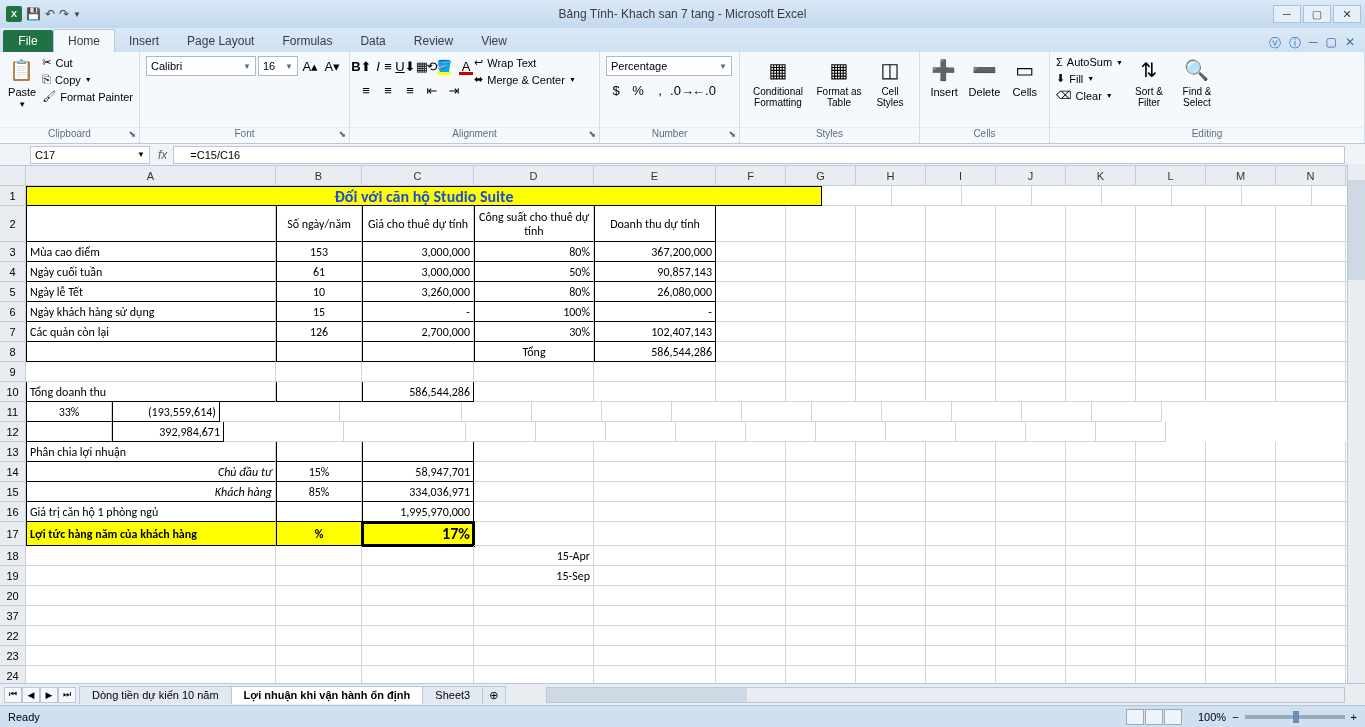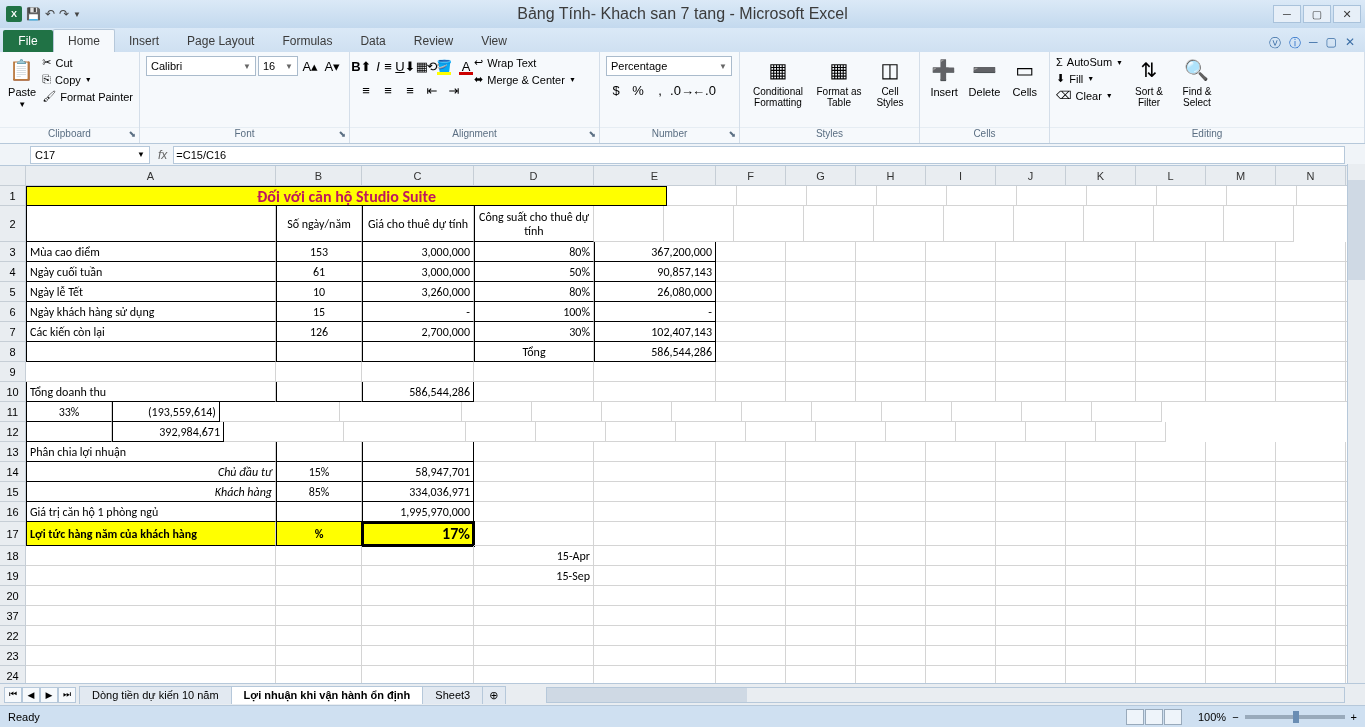--- a/index.html
+++ b/index.html
@@ -3,21 +3,21 @@
 <meta charset="utf-8">
 <style>
 * { box-sizing: border-box; margin: 0; padding: 0; font-family: "Segoe UI", Tahoma, sans-serif; }
 body { background: #fff; overflow: hidden; width: 1365px; height: 727px; position: relative; }
 
 
 .titlebar { height: 28px; background: linear-gradient(#dbe9f7,#c3d9ee); display: flex; align-items: center; font-size: 12px; color: #3b3b3b; position: relative; }
 .titlebar .qat { display: flex; align-items: center; gap: 4px; padding: 0 6px; }
 .titlebar .qat .xl-icon { width:16px; height:16px; background:#207245; color:#fff; font-size:9px; font-weight:bold; display:flex; align-items:center; justify-content:center; border-radius:2px; }
 .titlebar .qat span { font-size:12px; color:#444; cursor:default; }
-.titlebar .title { position:absolute; left:50%; transform:translateX(-50%); font-size:16px; }
+.titlebar .title { position:absolute; left:50%; transform:translateX(-50%); font-size:12px; }
 .titlebar .winbtns { margin-left:auto; display:flex; gap:2px; padding-right:4px; }
 .titlebar .winbtns div { width:28px; height:18px; background:#e7eff8; border:1px solid #a9c2db; display:flex; align-items:center; justify-content:center; font-size:11px; cursor:default; }
 
 
 .ribbon-tabs { height:24px; background:linear-gradient(#dbe9f7,#cfe0f1); display:flex; align-items:flex-end; font-size:12px; }
 .ribbon-tabs .file { background:#207245; color:#fff; width:50px; height:22px; display:flex; align-items:center; justify-content:center; margin-left:3px; border-radius:2px 2px 0 0; font-size:12px; }
 .ribbon-tabs .tab { padding:4px 14px; cursor:default; color:#3b3b3b; }
 .ribbon-tabs .tab.active { background:#f6f9fc; border:1px solid #b6c8da; border-bottom:none; border-radius:2px 2px 0 0; }
 .ribbon-tabs .right-icons { margin-left:auto; display:flex; gap:8px; padding-right:10px; font-size:12px; color:#3b6ea5; }
 
@@ -33,21 +33,21 @@
 .small-row div { display:flex; align-items:center; gap:4px; cursor:default; white-space:nowrap; }
 .combo { border:1px solid #abc; background:#fff; height:20px; display:flex; align-items:center; padding:0 4px; font-size:11px; justify-content:space-between; }
 .combo .dd { font-size:8px; color:#666; }
 .btn-row { display:flex; gap:2px; }
 .sq { width:20px; height:20px; border:1px solid transparent; display:flex; align-items:center; justify-content:center; font-size:13px; cursor:default; }
 
 
 .formula-bar { height:22px; border-bottom:1px solid #b6c8da; display:flex; align-items:center; background:#f0f4f8; }
 .name-box { width:120px; border:1px solid #b6c8da; margin:2px 2px 2px 30px; height:18px; background:#fff; display:flex; align-items:center; padding:0 4px; font-size:11px; justify-content:space-between; }
 .fx { margin:0 6px; font-style:italic; font-size:12px; color:#666; }
-.formula-input { flex:1; border:1px solid #b6c8da; height:18px; margin:2px 20px 2px 0; background:#fff; font-size:11px; padding:0 2px; display:flex; align-items:center; }
+.formula-input { flex:1; border:1px solid #b6c8da; height:18px; margin:2px 20px 2px 0; background:#fff; font-size:11px; padding:0 16px; display:flex; align-items:center; }
 
 
 .grid-area { position:relative; height: 530px; overflow:hidden; }
 .col-headers { display:flex; position:absolute; top:0; left:0; }
 .corner { width:26px; height:20px; background:#e9edf1; border-right:1px solid #c6ced6; border-bottom:1px solid #c6ced6; }
 .ch { height:20px; background:#e9edf1; border-right:1px solid #c6ced6; border-bottom:1px solid #c6ced6; font-size:11px; display:flex; align-items:center; justify-content:center; color:#333; }
 .rows { position:absolute; top:20px; left:0; }
 .row { display:flex; }
 .rh { width:26px; background:#e9edf1; border-right:1px solid #c6ced6; border-bottom:1px solid #c6ced6; font-size:11px; display:flex; align-items:center; justify-content:center; }
 .cell { border-right:1px solid #d4d4d4; border-bottom:1px solid #d4d4d4; height:20px; font-size:12px; font-family: Calibri, sans-serif; display:flex; align-items:center; padding:0 3px; overflow:hidden; white-space:nowrap; }
@@ -316,38 +316,39 @@
       <div class="ch" style="width:70px">J</div>
       <div class="ch" style="width:70px">K</div>
       <div class="ch" style="width:70px">L</div>
       <div class="ch" style="width:70px">M</div>
       <div class="ch" style="width:70px">N</div>
       <div class="ch" style="width:70px">O</div>
     </div>
   <div class="rows" id="rows">
       <div class="row">
         <div class="rh">1</div>
-        <div class="cell yellow bold c bt bl br bb" style="width:641px;font-size:16px;color:#be185d;justify-content:center">Đối với căn hộ Studio Suite</div>
+        <div class="cell yellow bold c bt bl br bb" style="width:796px;font-size:16px;color:#1d4ed8;justify-content:center">Đối với căn hộ Studio Suite</div>
         <div class="cell " style="width:70px"></div>
         <div class="cell " style="width:70px"></div>
         <div class="cell " style="width:70px"></div>
         <div class="cell " style="width:70px"></div>
         <div class="cell " style="width:70px"></div>
         <div class="cell " style="width:70px"></div>
         <div class="cell " style="width:70px"></div>
         <div class="cell " style="width:70px"></div>
         <div class="cell " style="width:70px"></div>
         <div class="cell " style="width:70px"></div>
       </div>
       <div class="row" style="height:36px">
         <div class="rh" style="height:36px">2</div>
         <div class="cell bl bb" style="width:250px;height:36px"></div>
         <div class="cell c bl bb" style="width:86px;height:36px;white-space:normal;text-align:center">Số ngày/năm</div>
         <div class="cell c bl bb" style="width:112px;height:36px;white-space:normal;text-align:center">Giá cho thuê dự tính</div>
         <div class="cell c bl bb" style="width:120px;height:36px;white-space:normal;text-align:center">Công suất cho thuê dự tính</div>
+        <div class="cell c bl br bb" style="width:122px;height:36px;white-space:normal;text-align:center">Doanh thu dự tính</div>
         <div class="cell" style="width:70px;height:36px"></div>
         <div class="cell" style="width:70px;height:36px"></div>
         <div class="cell" style="width:70px;height:36px"></div>
         <div class="cell" style="width:70px;height:36px"></div>
         <div class="cell" style="width:70px;height:36px"></div>
         <div class="cell" style="width:70px;height:36px"></div>
         <div class="cell" style="width:70px;height:36px"></div>
         <div class="cell" style="width:70px;height:36px"></div>
         <div class="cell" style="width:70px;height:36px"></div>
         <div class="cell" style="width:70px;height:36px"></div>
@@ -419,21 +420,21 @@
         <div class="cell " style="width:70px"></div>
         <div class="cell " style="width:70px"></div>
         <div class="cell " style="width:70px"></div>
         <div class="cell " style="width:70px"></div>
         <div class="cell " style="width:70px"></div>
         <div class="cell " style="width:70px"></div>
         <div class="cell " style="width:70px"></div>
       </div>
       <div class="row">
         <div class="rh">7</div>
-        <div class="cell bl bb" style="width:250px">Các kiến còn lại</div>
+        <div class="cell bl bb" style="width:250px">Các quản còn lại</div>
         <div class="cell c bl bb" style="width:86px">126</div>
         <div class="cell r bl bb" style="width:112px">2,700,000</div>
         <div class="cell r bl bb" style="width:120px">30%</div>
         <div class="cell r bl br bb" style="width:122px">102,407,143</div>
         <div class="cell " style="width:70px"></div>
         <div class="cell " style="width:70px"></div>
         <div class="cell " style="width:70px"></div>
         <div class="cell " style="width:70px"></div>
         <div class="cell " style="width:70px"></div>
         <div class="cell " style="width:70px"></div>

